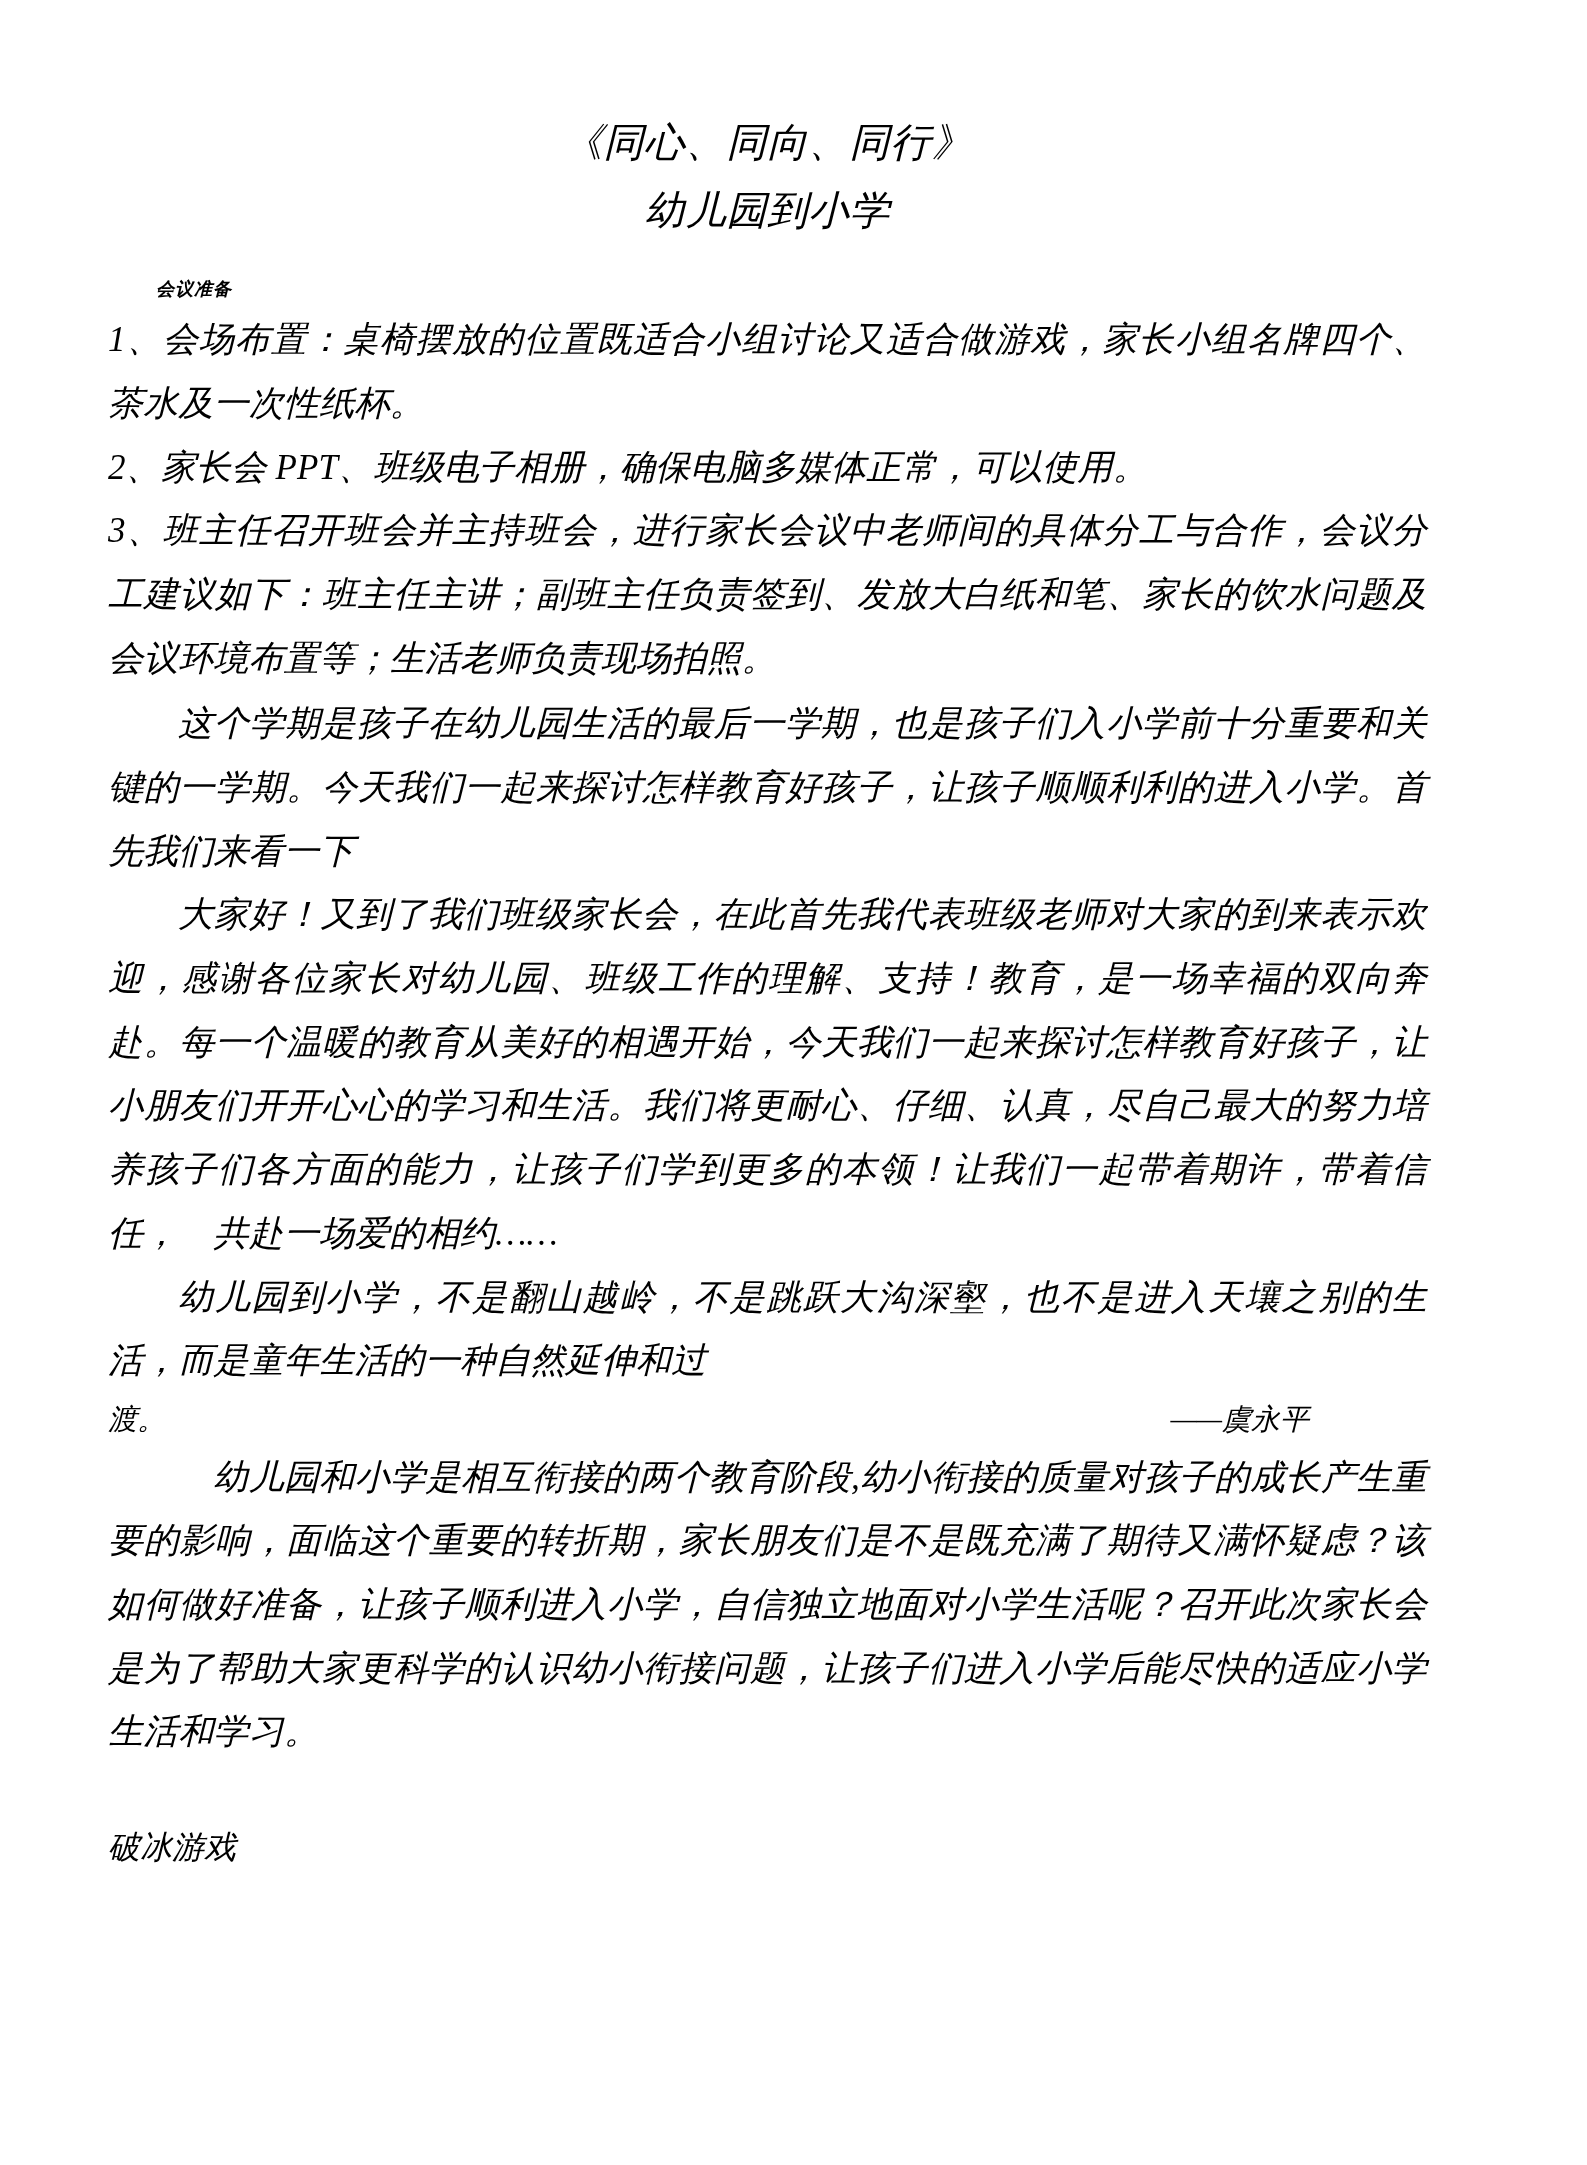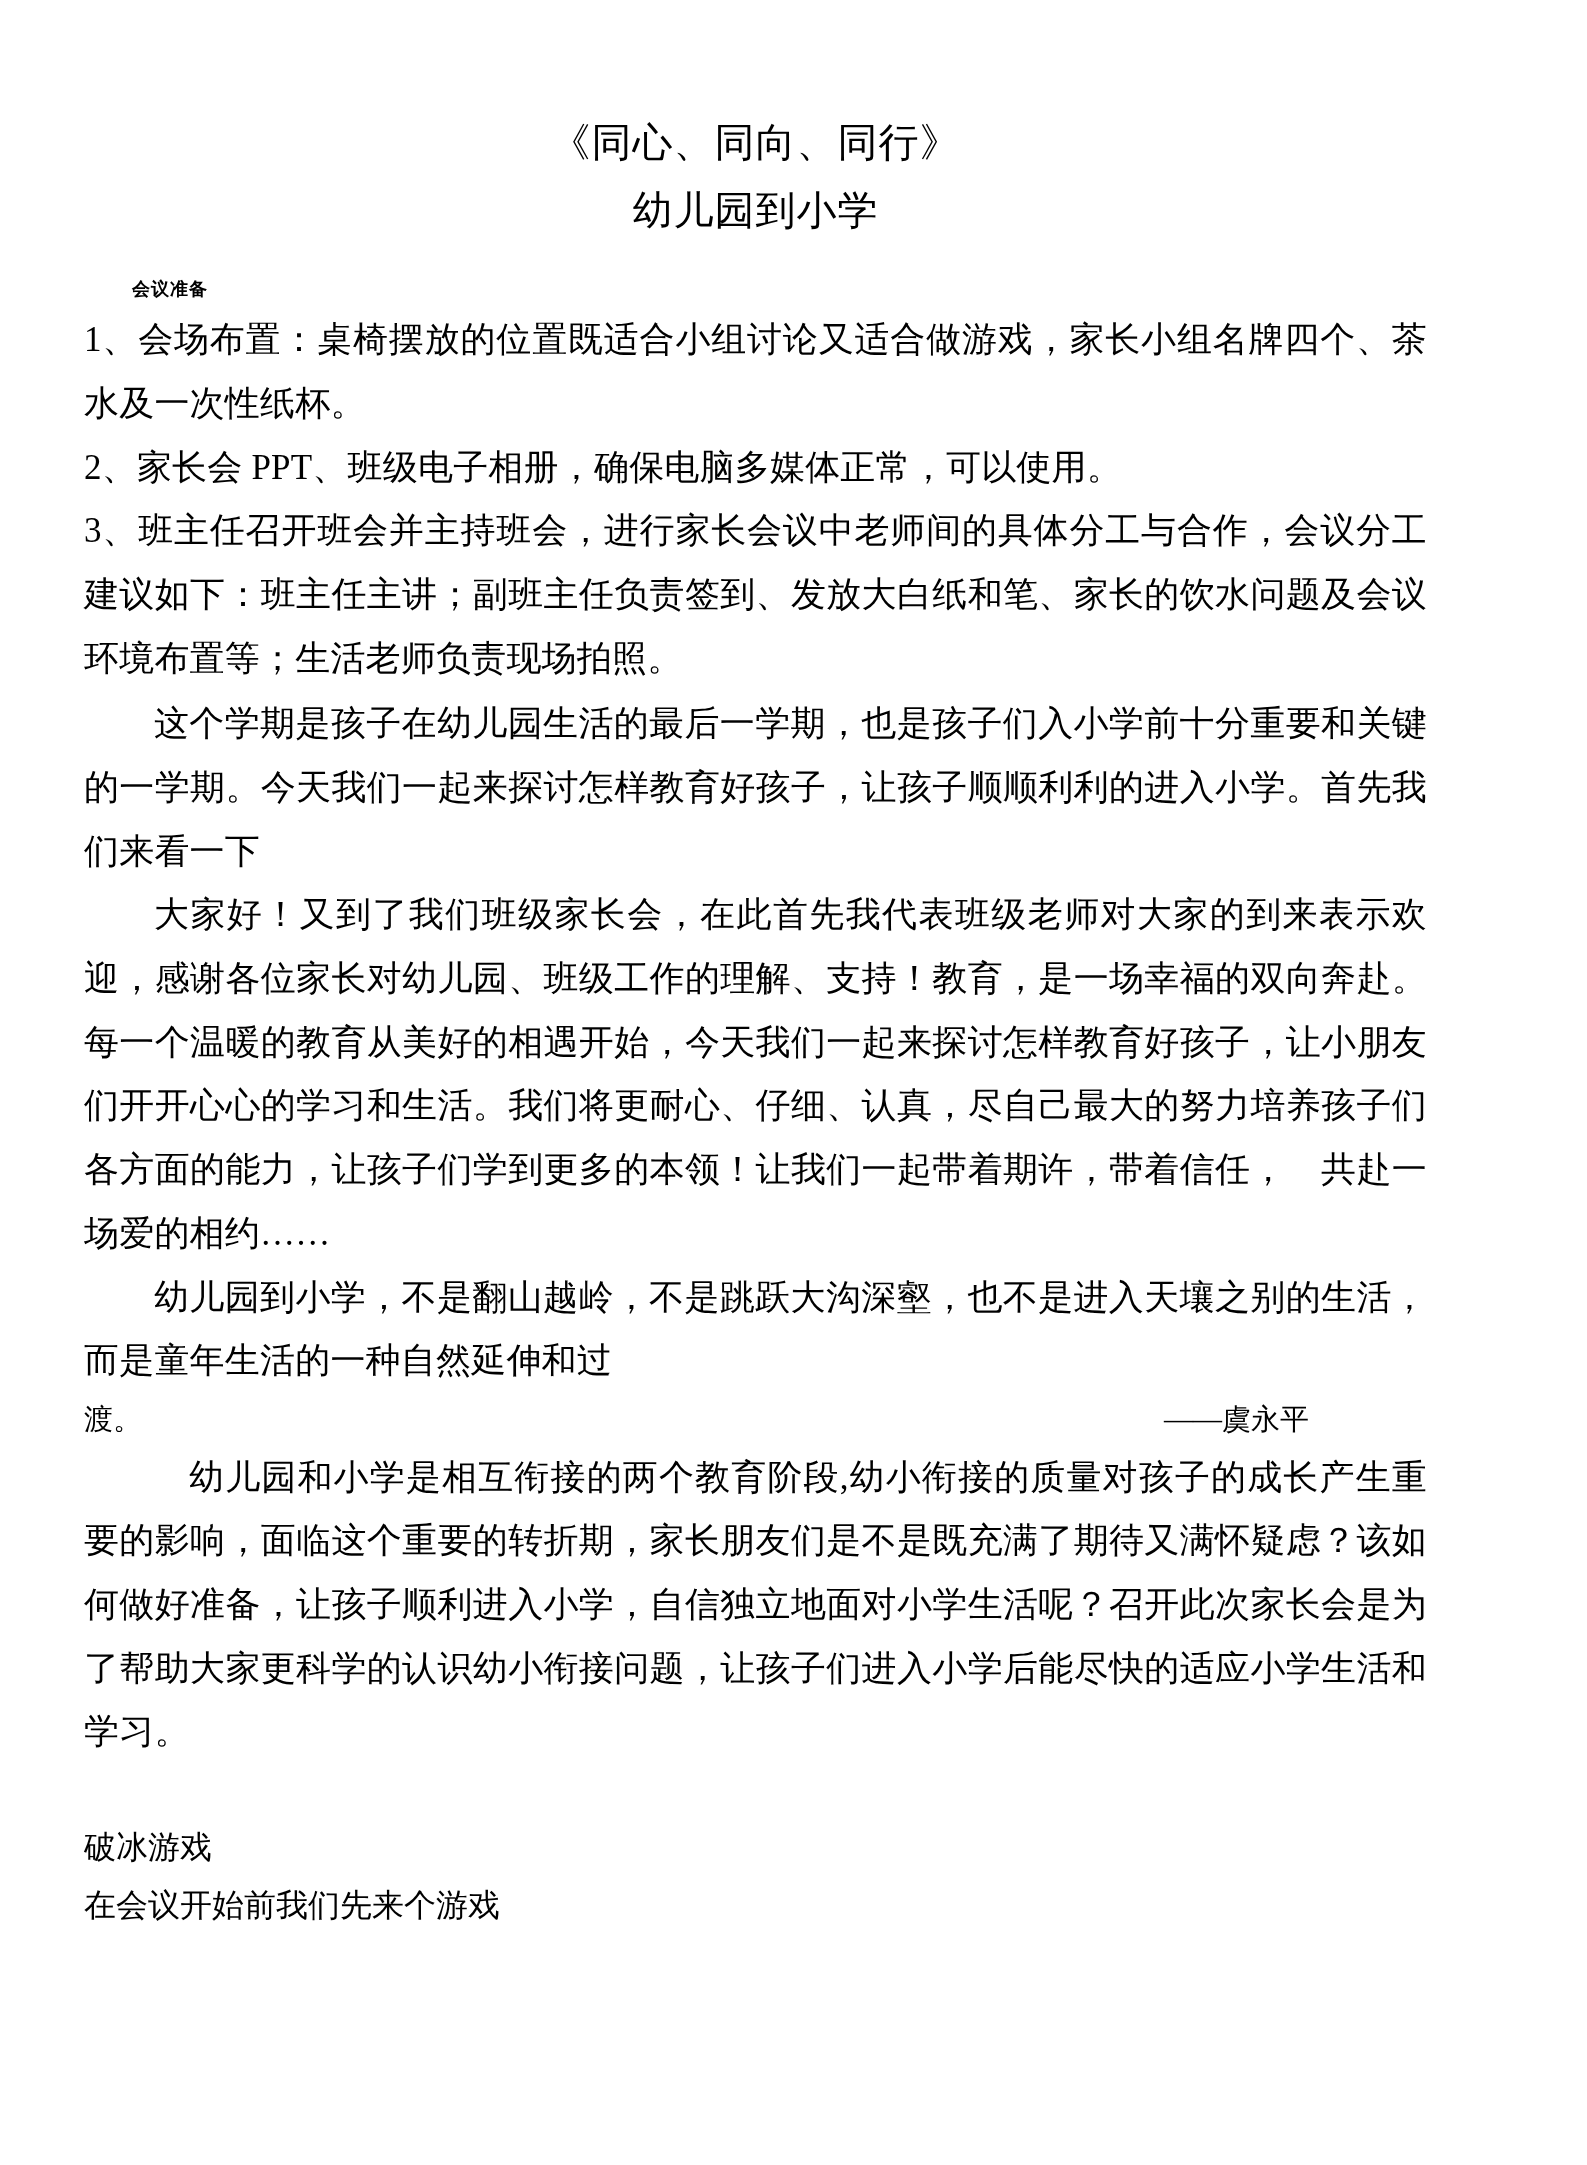--- a/index.html
+++ b/index.html
@@ -10,22 +10,23 @@
   body {
     font-family: "Liberation Serif", "DejaVu Serif", serif;
     color: #000000;
   }
   .page {
     position: relative;
     width: 1587px;
     height: 2165px;
     background: #ffffff;
     box-sizing: border-box;
-    padding: 96px 160px 0 84px;
+    padding: 96px 160px 0 108px;
     overflow: hidden;
+    font-style: italic;
   }
   .doc-title,
   .doc-subtitle {
     text-align: center;
     font-size: 40px;
     font-weight: 400;
     line-height: 1.55;
     letter-spacing: 1px;
     margin: 0;
   }
@@ -104,15 +105,14 @@
       <span class="attrib-right">——虞永平</span>
     </div>
 
     <p class="para indent-wide">幼儿园和小学是相互衔接的两个教育阶段,幼小衔接的质量对孩子的成长产生重要的影响，面临这个重要的转折期，家长朋友们是不是既充满了期待又满怀疑虑？该如何做好准备，让孩子顺利进入小学，自信独立地面对小学生活呢？召开此次家长会是为了帮助大家更科学的认识幼小衔接问题，让孩子们进入小学后能尽快的适应小学生活和学习。</p>
   </div>
 
   <div class="spacer-lg"></div>
 
   <p class="tail-line">破冰游戏</p>
 
-  <p class="tail-line">在会议开始前我们先来个游戏</p>
 
 </div>
 
 </body></html>

